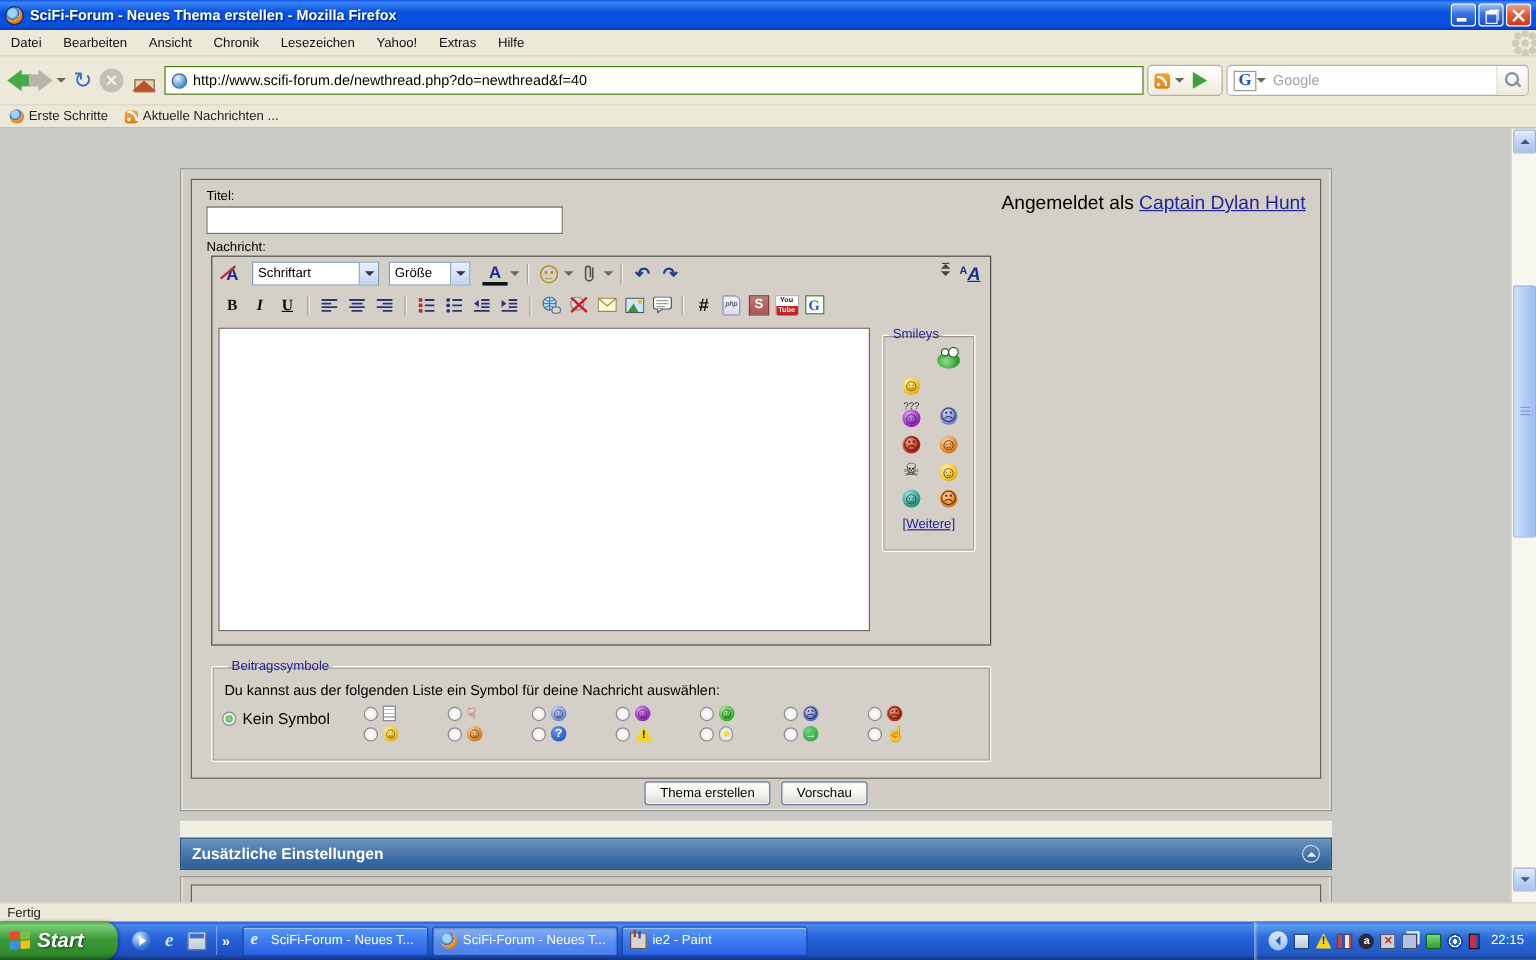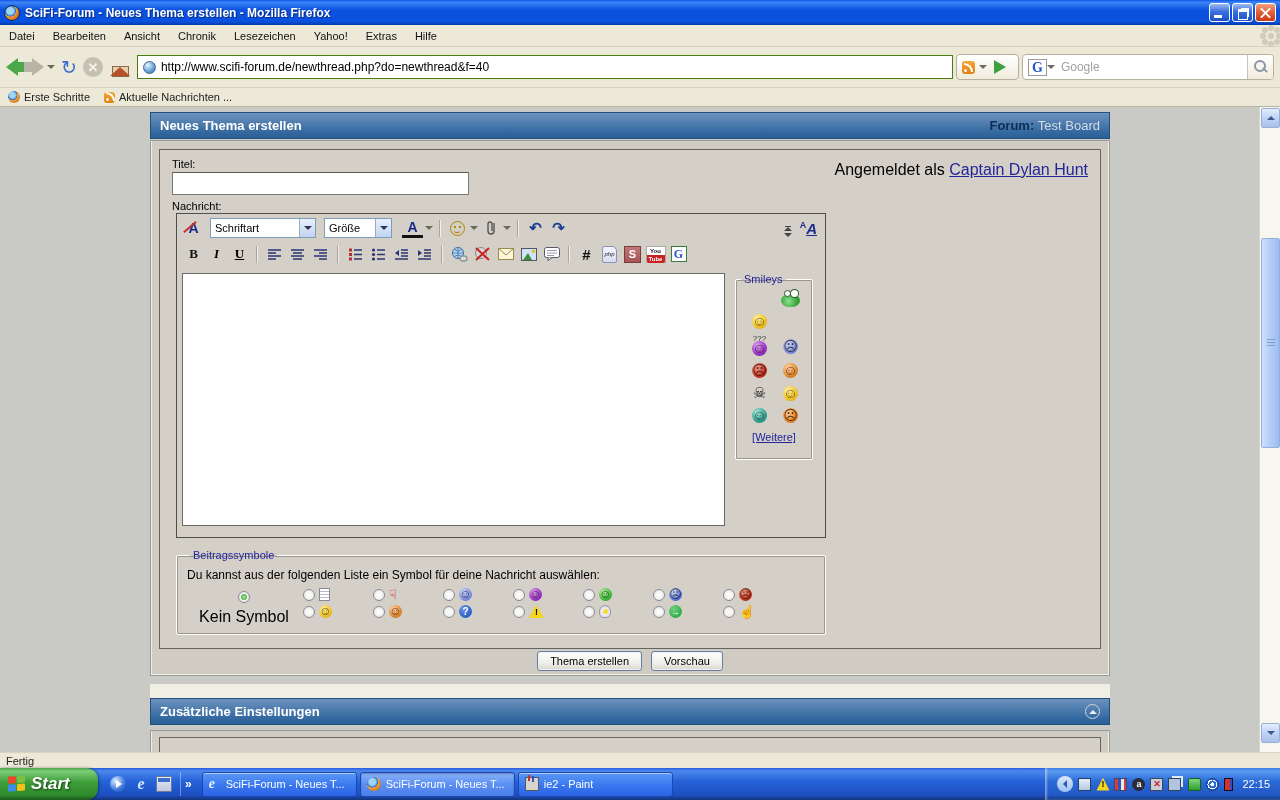--- a/index.html
+++ b/index.html
@@ -121,21 +121,21 @@
   .fake-select .sval { flex:1; padding:0 4px; white-space:nowrap; }
   .dropbtn { width:16px; height:18px; background:linear-gradient(#e8f0fc,#c2d4f2); border-left:1px solid #9ab; display:flex; align-items:center; justify-content:center; }
   .dropbtn .caret { margin-top:3px; border-top-color:#335; }
   .rmfmt { position:relative; font-weight:bold; font-size:14px; color:#1a2b8c; }
   .rmfmt::after { content:""; position:absolute; left:-1px; top:8px; width:16px; height:2px; background:#c43030; transform:rotate(-40deg); }
   .colorA { font-weight:bold; font-size:14px; color:#1a2b8c; border-bottom:3px solid #111; line-height:14px; }
   .smiley-tb { width:15px; height:15px; border-radius:50%; border:1.5px solid #b08400; position:relative; }
   .smiley-tb::before { content:""; position:absolute; left:3px; top:4px; width:2px; height:2px; background:#b08400; box-shadow:5px 0 0 #b08400; }
   .smiley-tb::after { content:""; position:absolute; left:3px; top:7px; width:6px; height:3px; border-bottom:1.5px solid #b08400; border-radius:50%; }
   .undo { font-size:15px; color:#1a3f8f; font-weight:bold; }
-  .ed-right { margin-left:auto; display:flex; align-items:flex-end; gap:8px; padding-right:4px; }
+  .ed-right { margin-left:auto; display:flex; align-items:flex-start; gap:8px; padding-right:4px; }
   .resize2 { display:flex; flex-direction:column; gap:2px; align-items:center; }
   .resize2 i { width:0; height:0; border:4px solid transparent; }
   .resize2 i.u { border-bottom-color:#444; border-top-width:0; box-shadow:0 -2px 0 -1px #444; }
   .resize2 i.d { border-top-color:#444; border-bottom-width:0; }
   .modeA { position:relative; font-weight:bold; color:#1a2b8c; }
   .modeA .a1 { font-size:9px; vertical-align:top; }
   .modeA .a2 { font-size:15px; font-style:italic; text-decoration:underline; }
   .bld { font-weight:bold; font-size:13px; color:#111; font-family:"Liberation Serif",serif; }
   .ita { font-style:italic; font-weight:bold; font-size:13px; font-family:"Liberation Serif",serif; }
   .und { text-decoration:underline; font-weight:bold; font-size:13px; font-family:"Liberation Serif",serif; }
@@ -176,21 +176,21 @@
   .skull::after { content:"☠"; }
   .frog { width:19px; height:13px; background:radial-gradient(circle at 40% 55%,#8fe08f,#2f9e2f 70%); border-radius:50% / 60%; position:relative; margin-top:5px; }
   .frog::before { content:""; position:absolute; top:-4px; left:3px; width:5px; height:5px; background:#fff; border:1px solid #2a5a2a; border-radius:50%;
     box-shadow:7px 0 0 0 #fff, 7px 0 0 1px #2a5a2a; }
   .qqq { font-size:8px; color:#333; line-height:5px; display:block; text-align:center; }
 
   
   .symbox { position:absolute; left:16px; top:399px; width:650px; height:86px; padding:4px 8px; }
   .sym-instr { font-size:12px; color:#000; margin:3px 0 6px 2px; }
   .symgrid { display:flex; align-items:flex-start; gap:0; }
-  .kein { display:flex; align-items:center; gap:5px; font-size:16px; width:118px; padding-top:3px;flex-direction:column; }
+  .kein { display:flex; align-items:center; gap:5px; font-size:13px; width:118px; padding-top:3px; }
   .symcol { display:flex; flex-direction:column; gap:4px; width:70px; }
   .symcell { display:flex; align-items:center; gap:4px; }
   .rad { width:12px; height:12px; border-radius:50%; background:radial-gradient(#fff,#e4e4e0); border:1px solid #8a8a96; position:relative; display:inline-block; flex:0 0 12px; }
   .rad.on::after { content:""; position:absolute; inset:2px; border-radius:50%; background:radial-gradient(#9ae890,#2f9e2f); }
   .sm13 { width:13px; height:13px; font-size:12px; line-height:13px; }
   .doc-ico { width:11px; height:13px; background:repeating-linear-gradient(#fff 0 2px,#b8b8c8 2px 3px); border:1px solid #8a8a96; }
   .q-ico { width:13px; height:13px; border-radius:50%; background:radial-gradient(circle at 35% 30%,#6a95e8,#2a5fc4 70%); color:#fff; font-size:10px; font-weight:bold; display:flex; align-items:center; justify-content:center; }
   .warn-ico { width:15px; height:13px; background:#f6d51c; clip-path:polygon(50% 0,100% 100%,0 100%); color:#111; font-size:9px; font-weight:bold; display:flex; align-items:flex-end; justify-content:center; line-height:11px; }
   .bulb-ico { width:12px; height:13px; border-radius:50% 50% 40% 40%; background:radial-gradient(#ffffff,#d0d0e0); border:1px solid #9a9aa8; position:relative; }
   .bulb-ico::after { content:""; position:absolute; left:3px; top:3px; width:5px; height:5px; border-radius:50%; background:#f2de30; }
@@ -320,27 +320,20 @@
     <span class="bm">
       <span class="rss" style="width:11px;height:11px;"></span>
       <span>Aktuelle Nachrichten ...</span>
     </span>
   </div>
 
   <div class="content">
 
     <div class="page">
 
-      <div class="thead thead1">
-        <span>Neues Thema erstellen</span>
-        <span class="forum-ref">
-          <span>Forum:</span>
-          <span class="fname">Test Board</span>
-        </span>
-      </div>
 
       <div class="tblwrap">
         <div class="panel">
 
           <span class="lbl" style="left:12px;top:8px;">Titel:</span>
           <span class="titel-input"></span>
 
           <span class="loggedin">
             <span>Angemeldet als</span>
             <a>Captain Dylan Hunt</a>

